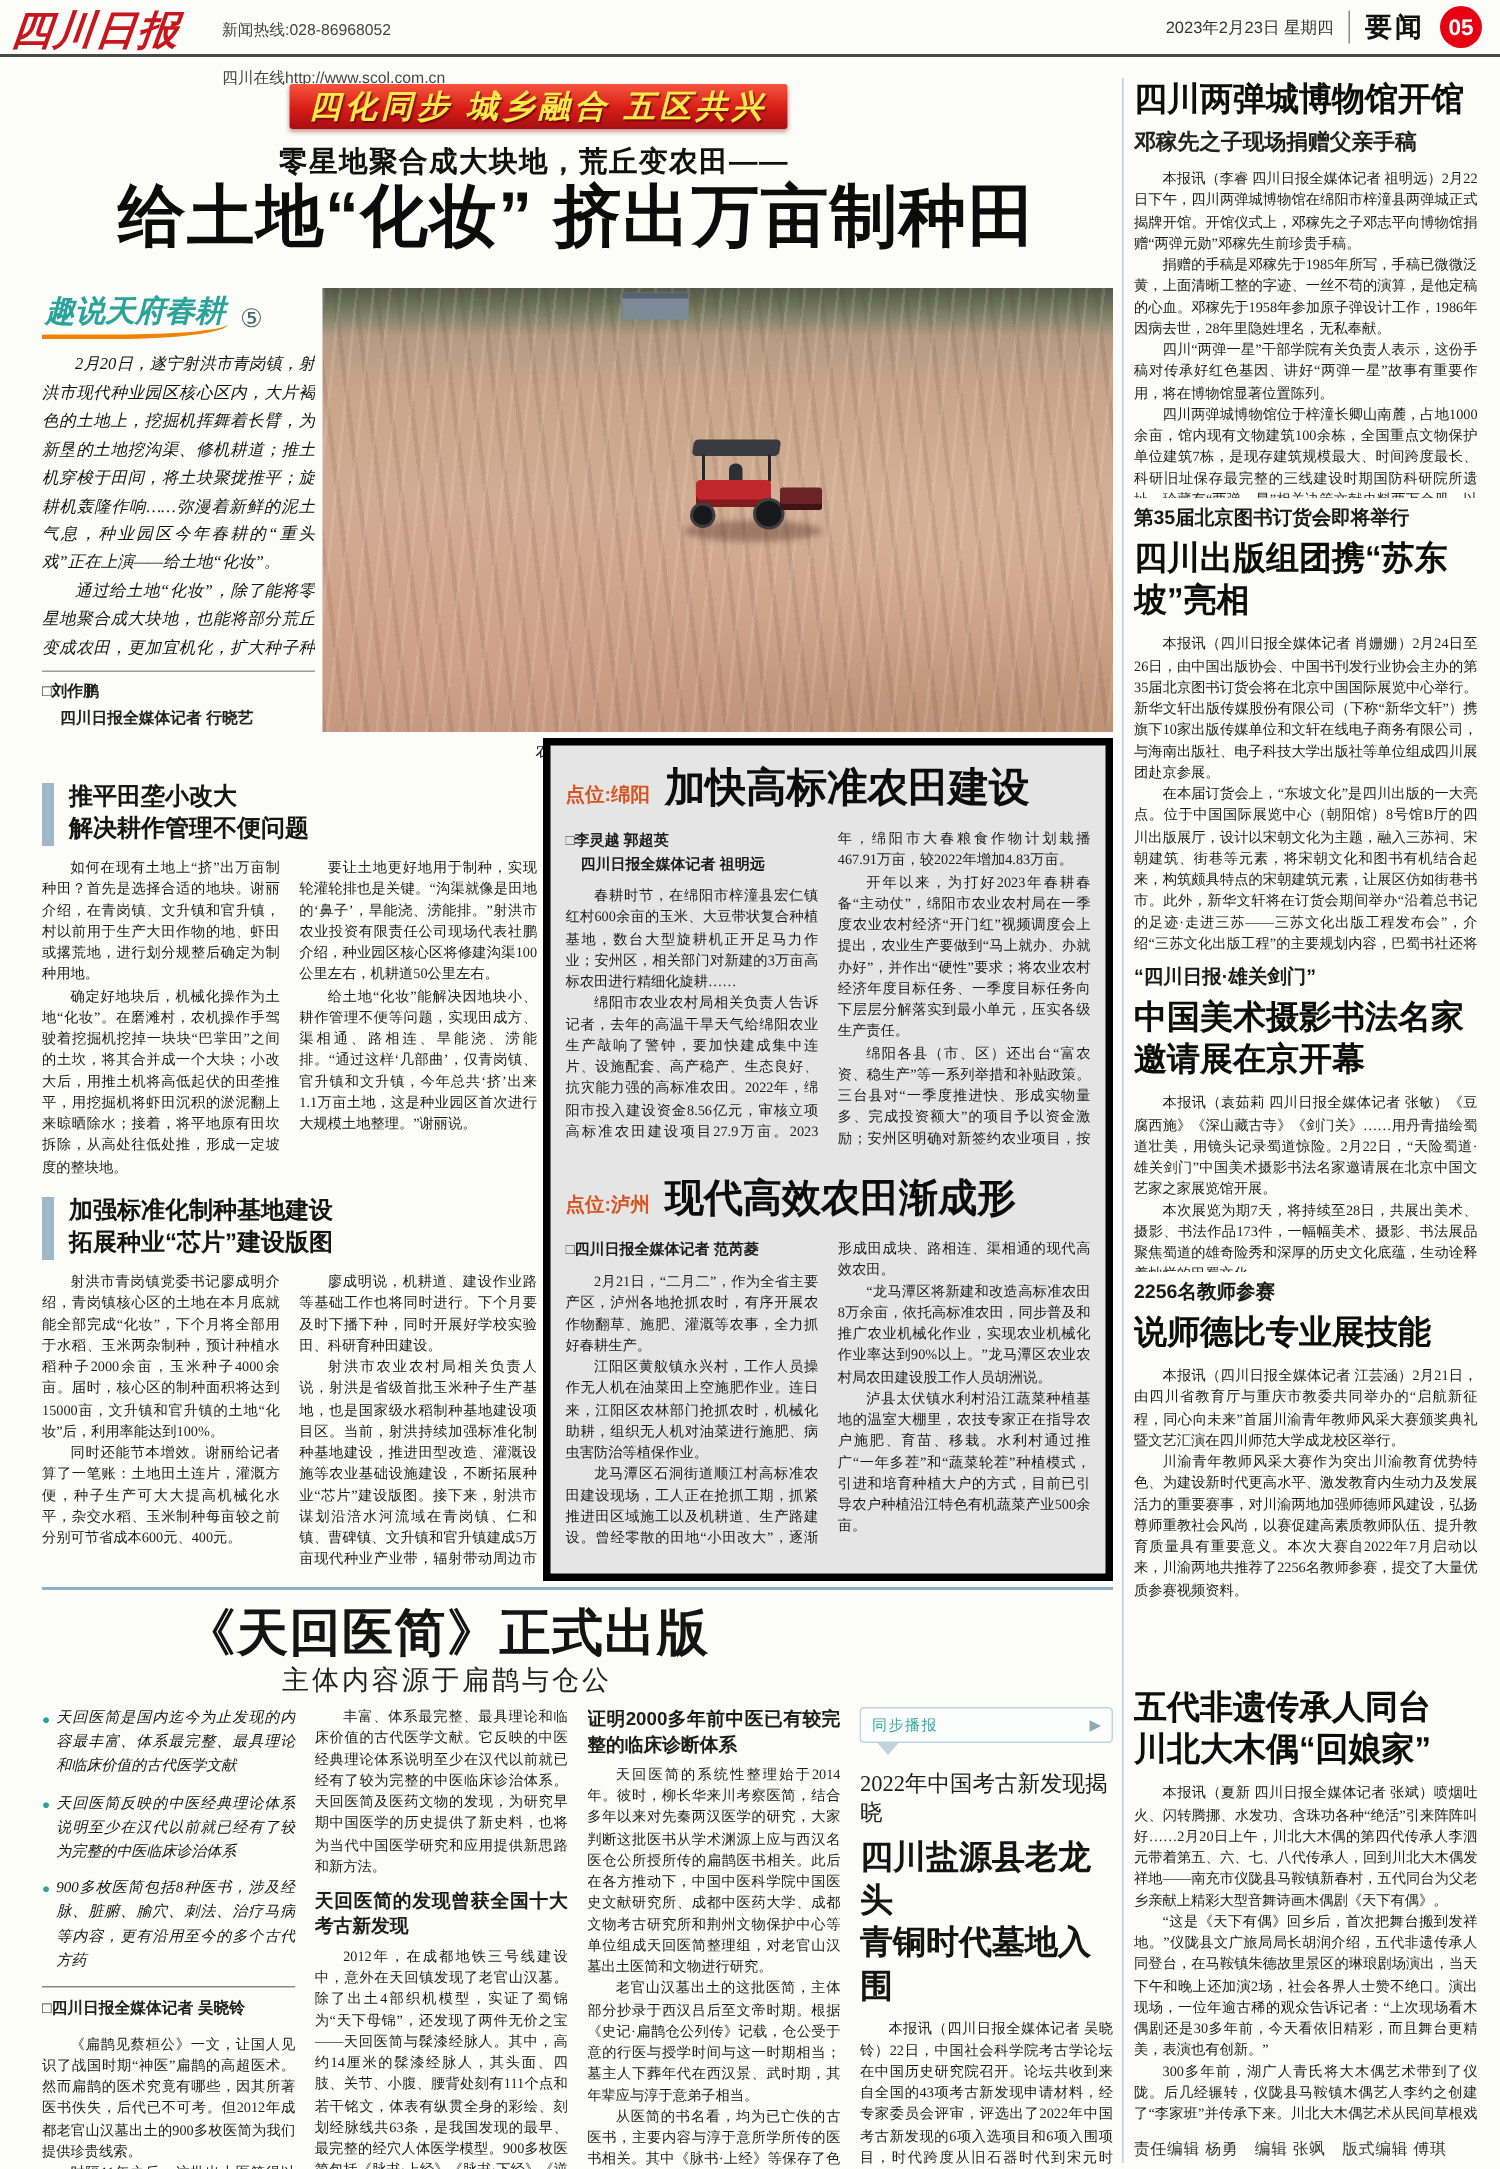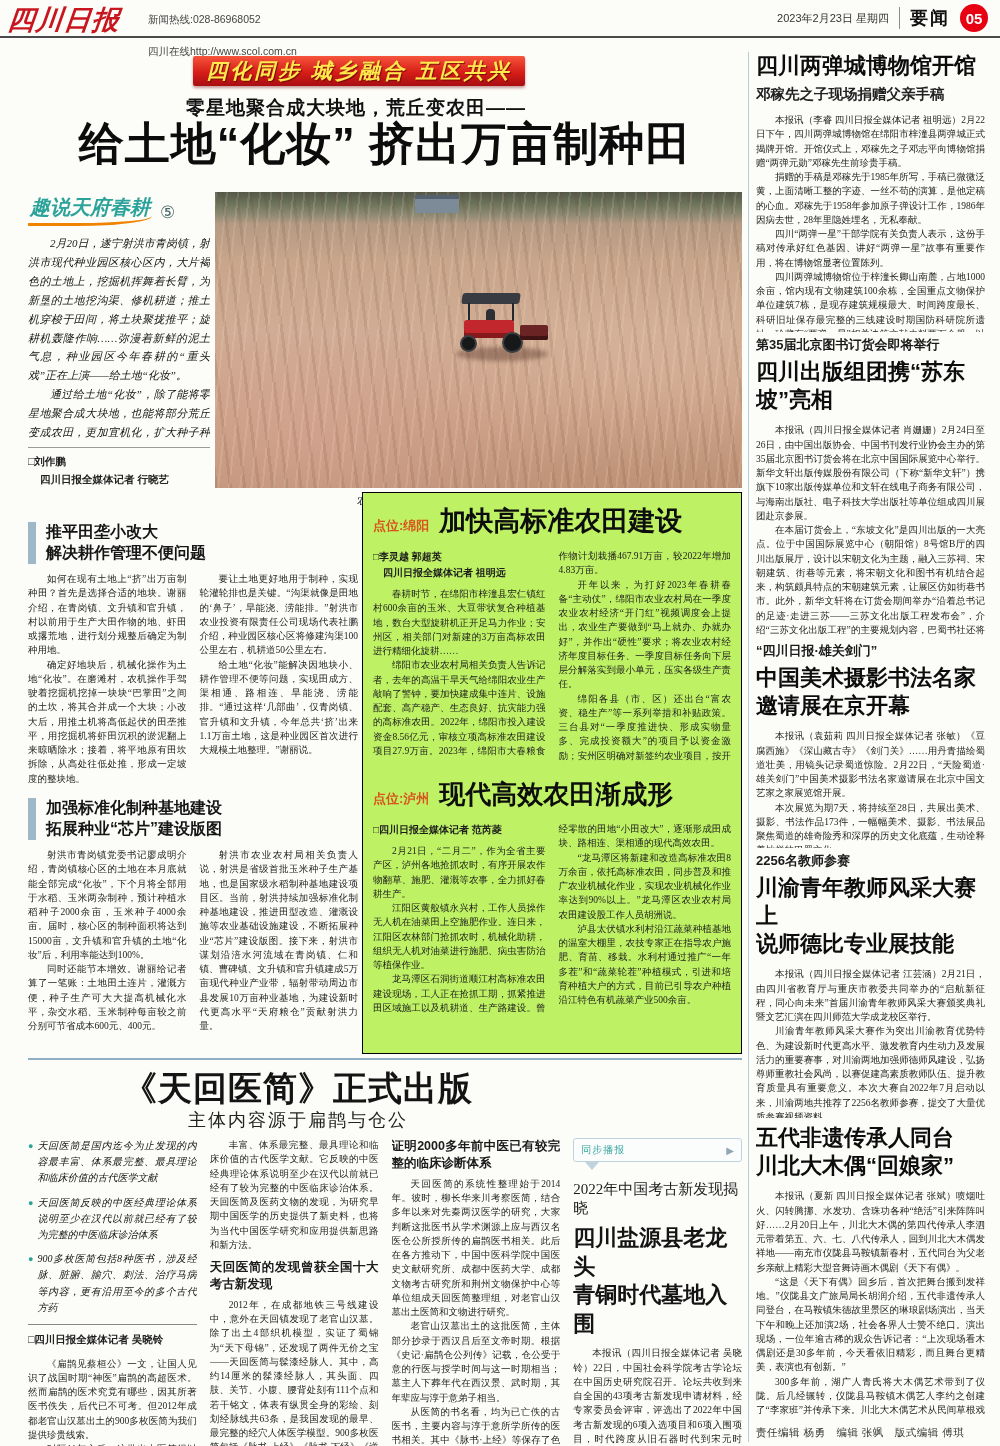--- a/index.html
+++ b/index.html
@@ -65,21 +65,21 @@
   .credit{text-align:right;white-space:nowrap;}
 
   
   .body{font-size:9.5px;line-height:1.5;text-align:justify;color:#1c1c1c;overflow:hidden;}
   .body p{margin:0;text-indent:2em;}
   .two-col{column-count:2;column-gap:13px;column-fill:auto;height:100%;}
   .bar-head{border-left:8px solid #9fb8c8;padding-left:10px;font-family:"Liberation Sans",sans-serif;
             font-size:16px;font-weight:bold;line-height:1.3;color:#151515;}
   .pointtag{font-family:"Liberation Sans",sans-serif;font-size:13px;font-weight:bold;color:#d9531e;white-space:nowrap;}
   .sec-title{font-family:"Liberation Sans",sans-serif;font-weight:800;color:#0d0d0d;}
-  .midbox{border:1px solid #000000;background:#bef264;padding:8px 10px;box-sizing:border-box;}
+  .midbox{border:5px solid #000000;background:#e5e5e5;padding:8px 10px;box-sizing:border-box;}
   .sec-head-row{display:flex;align-items:baseline;gap:10px;justify-content:flex-start;}
   .inline-byline{font-family:"Liberation Sans",sans-serif;font-size:10px;font-weight:bold;line-height:1.6;
             text-indent:0 !important;margin-bottom:6px !important;}
 
   
   .bottom-rule{background:#8fb0c3;}
   .th-title{font-family:"Liberation Sans",sans-serif;font-size:34px;font-weight:800;text-align:center;letter-spacing:1px;}
   .th-subtitle{font-size:18px;text-align:center;color:#222;letter-spacing:2px;}
   .th-cols{display:flex;gap:13px;overflow:hidden;}
   .th-col{flex:1;min-width:0;overflow:hidden;}
@@ -181,20 +181,21 @@
   </div>
 
   <div class="abs bar-head" style="left:28px;top:798px;width:322px;">
     <div>加强标准化制种基地建设</div>
     <div>拓展种业“芯片”建设版图</div>
   </div>
   <div class="abs" style="left:28px;top:848px;width:330px;height:206px;">
     <div class="body two-col">
       <p>射洪市青岗镇党委书记廖成明介绍，青岗镇核心区的土地在本月底就能全部完成“化妆”，下个月将全部用于水稻、玉米两杂制种，预计种植水稻种子2000余亩，玉米种子4000余亩。届时，核心区的制种面积将达到15000亩，文升镇和官升镇的土地“化妆”后，利用率能达到100%。</p>
       <p>同时还能节本增效。谢丽给记者算了一笔账：土地田土连片，灌溉方便，种子生产可大大提高机械化水平，杂交水稻、玉米制种每亩较之前分别可节省成本600元、400元。</p>
+      <p>廖成明说，机耕道、建设作业路等基础工作也将同时进行。下个月要及时下播下种，同时开展好学校实验田、科研育种田建设。</p>
       <p>射洪市农业农村局相关负责人说，射洪是省级首批玉米种子生产基地，也是国家级水稻制种基地建设项目区。当前，射洪持续加强标准化制种基地建设，推进田型改造、灌溉设施等农业基础设施建设，不断拓展种业“芯片”建设版图。接下来，射洪市谋划沿涪水河流域在青岗镇、仁和镇、曹碑镇、文升镇和官升镇建成5万亩现代种业产业带，辐射带动周边市县发展10万亩种业基地，为建设新时代更高水平“天府粮仓”贡献射洪力量。</p>
     </div>
   </div>
 
   <div class="abs midbox" style="left:362px;top:492px;width:380px;height:562px;">
     <div class="sec-head-row" style="margin-top:2px;">
       <span class="pointtag">点位:绵阳</span>
       <span class="sec-title" style="font-size:27px;">加快高标准农田建设</span>
     </div>
     <div class="body two-col" style="height:214px;margin-top:10px;">
@@ -308,21 +309,20 @@
       <div class="body r-body">
         <p>本报讯（袁茹莉 四川日报全媒体记者 张敏）《豆腐西施》《深山藏古寺》《剑门关》……用丹青描绘蜀道壮美，用镜头记录蜀道惊险。2月22日，“天险蜀道·雄关剑门”中国美术摄影书法名家邀请展在北京中国文艺家之家展览馆开展。</p>
         <p>本次展览为期7天，将持续至28日，共展出美术、摄影、书法作品173件，一幅幅美术、摄影、书法展品聚焦蜀道的雄奇险秀和深厚的历史文化底蕴，生动诠释着灿烂的巴蜀文化。</p>
 
       </div>
     </div>
 
     <div class="r-art" style="top:852px;height:266px;">
       <div class="r-kicker">2256名教师参赛</div>
       <div class="r-title">
-        <div>川渝青年教师风采大赛上</div>
         <div>说师德比专业展技能</div>
       </div>
       <div class="body r-body">
         <p>本报讯（四川日报全媒体记者 江芸涵）2月21日，由四川省教育厅与重庆市教委共同举办的“启航新征程，同心向未来”首届川渝青年教师风采大赛颁奖典礼暨文艺汇演在四川师范大学成龙校区举行。</p>
         <p>川渝青年教师风采大赛作为突出川渝教育优势特色、为建设新时代更高水平、激发教育内生动力及发展活力的重要赛事，对川渝两地加强师德师风建设，弘扬尊师重教社会风尚，以赛促建高素质教师队伍、提升教育质量具有重要意义。本次大赛自2022年7月启动以来，川渝两地共推荐了2256名教师参赛，提交了大量优质参赛视频资料。</p>
 
       </div>
     </div>
 
     <div class="r-art" style="top:1124px;height:294px;">

